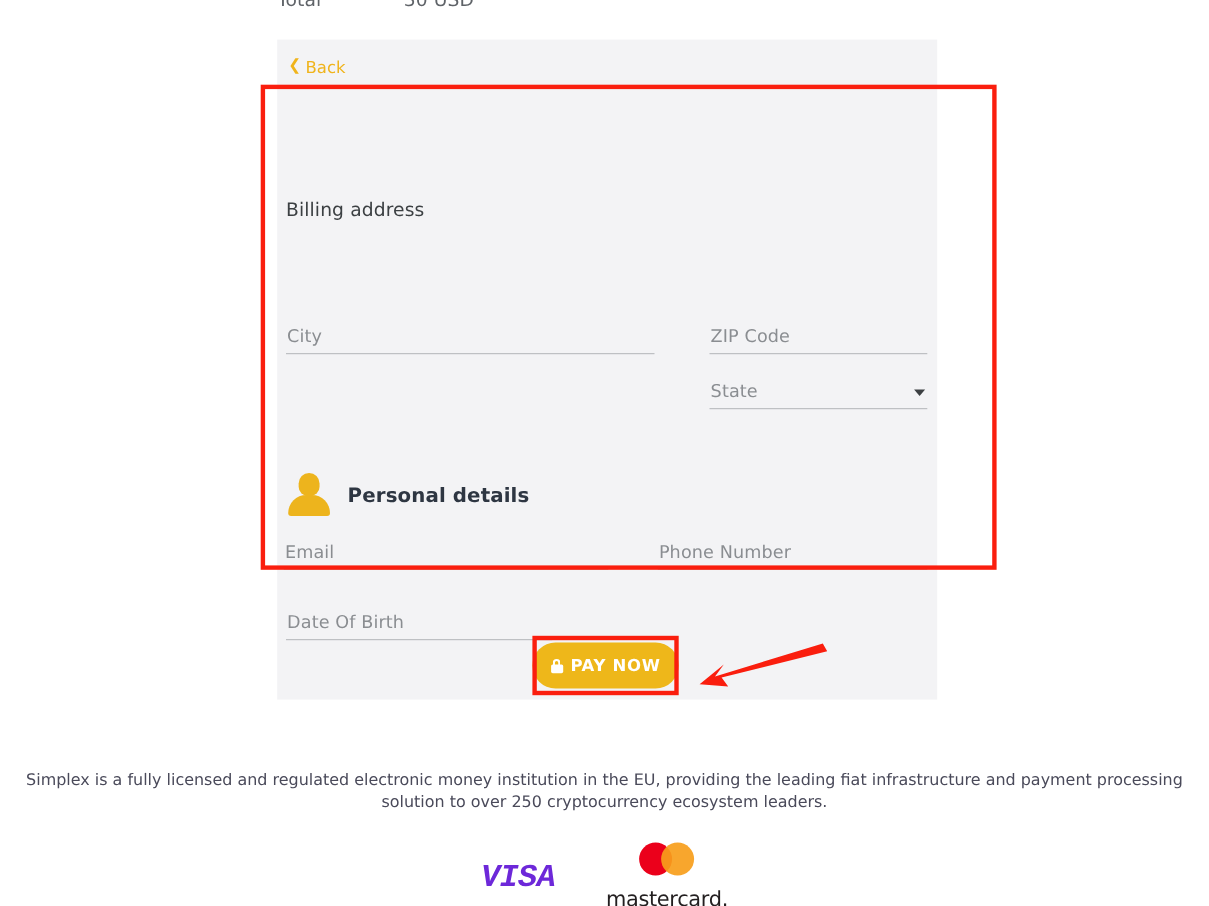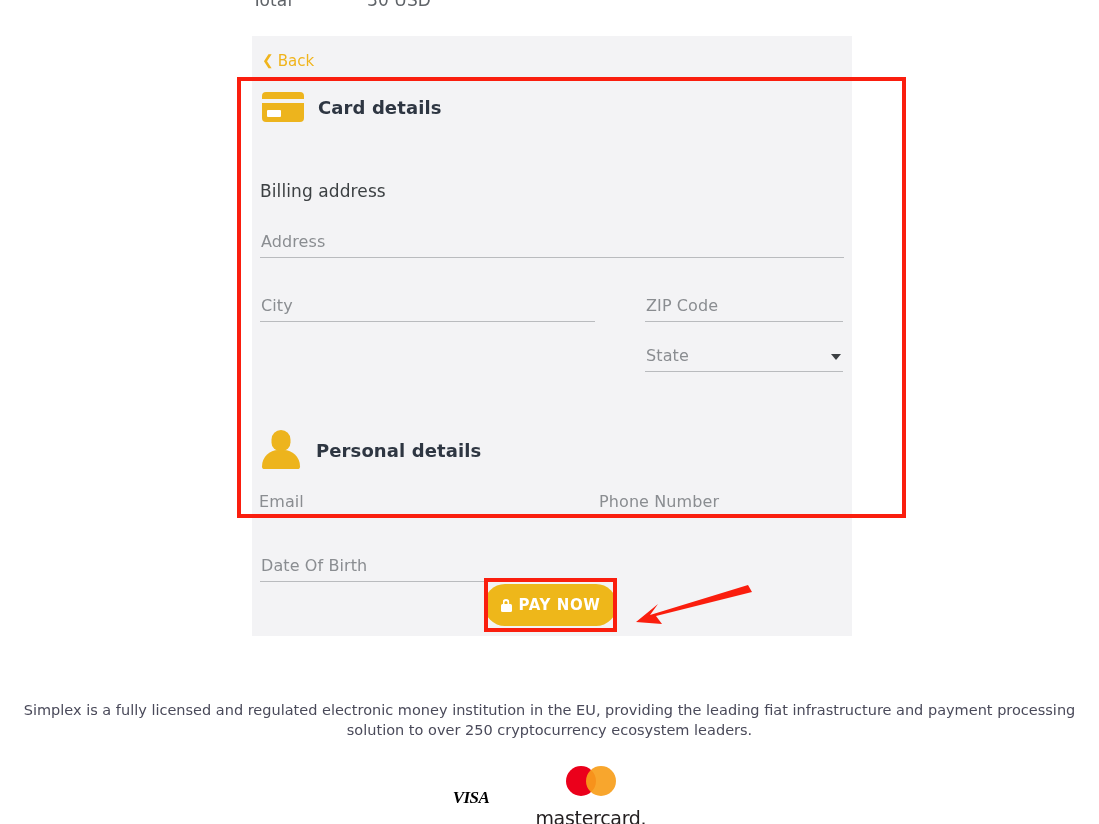--- a/index.html
+++ b/index.html
@@ -290,25 +290,25 @@
     font-family: "DejaVu Sans", "Liberation Sans", sans-serif;
   }
   .logos {
     margin-top: 26px;
     display: flex;
     align-items: center;
     justify-content: center;
     gap: 46px;
   }
   .visa-logo {
-    font-family: Liberation Serif, serif;
-    font-size: 17px;
+    font-family: Liberation Mono, monospace;
+    font-size: 29px;
     font-weight: bold;
     font-style: italic;
-    color: #000000;
+    color: #6d28d9;
     letter-spacing: -0.5px;
   }
   .mc-logo {
     display: flex;
     align-items: center;
     gap: 11px;
     flex-direction: column;
   }
   .mc-marks {
     position: relative;
@@ -340,33 +340,23 @@
   <span class="summary-value">30 USD</span>
 </div>
 
 <div class="checkout-panel">
 
   <div class="back-link">
     <span class="back-chevron">❮</span>
     <span>Back</span>
   </div>
 
-  <div class="section-head" style="left:10px; top:56px;">
-    <span class="card-icon">
-      <span class="stripe"></span>
-      <span class="chip"></span>
-    </span>
-    <span class="title">Card details</span>
-  </div>
 
   <div class="subsection-title" style="left:8px; top:145px;">Billing address</div>
 
-  <div class="field" style="left:8px; top:190px; width:584px;">
-    <span class="placeholder">Address</span>
-  </div>
 
   <div class="field" style="left:8px; top:254px; width:335px;">
     <span class="placeholder">City</span>
   </div>
   <div class="field" style="left:393px; top:254px; width:198px;">
     <span class="placeholder">ZIP Code</span>
   </div>
 
   <div class="field" style="left:393px; top:304px; width:198px;">
     <span class="placeholder">State</span>

